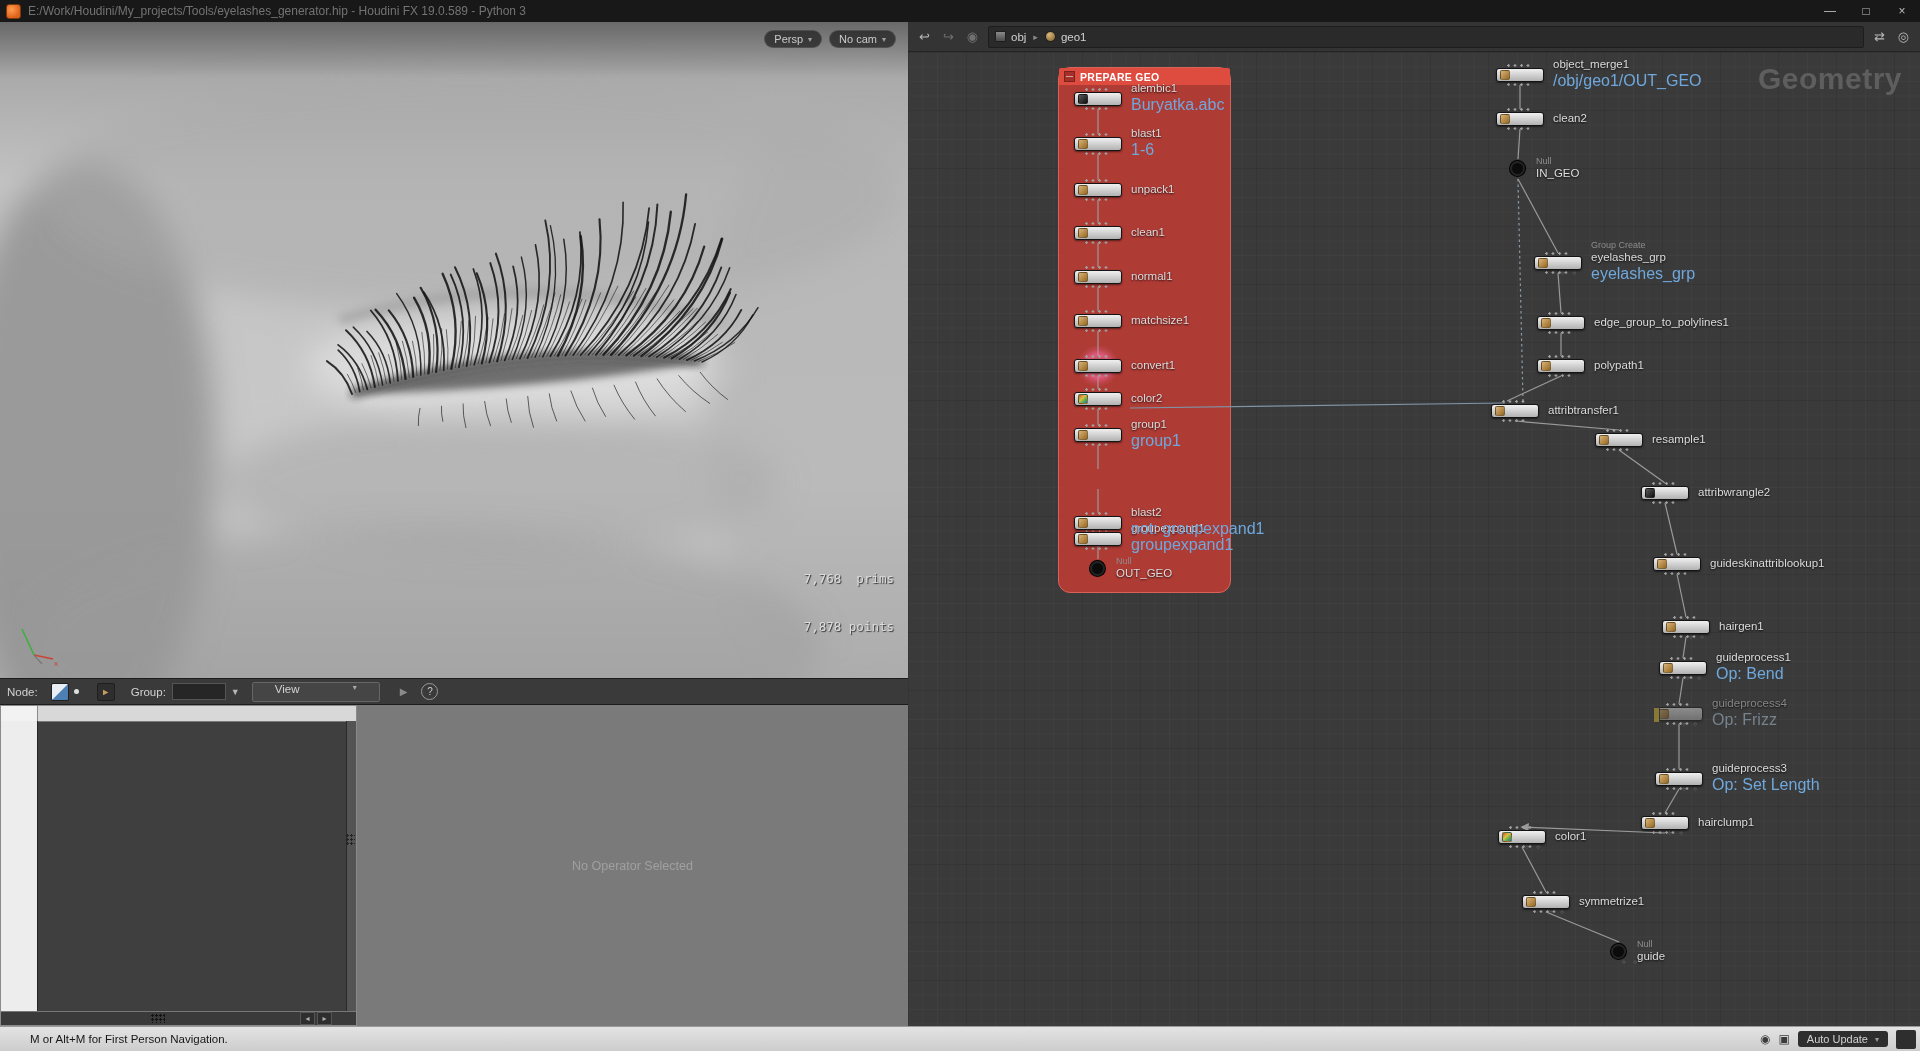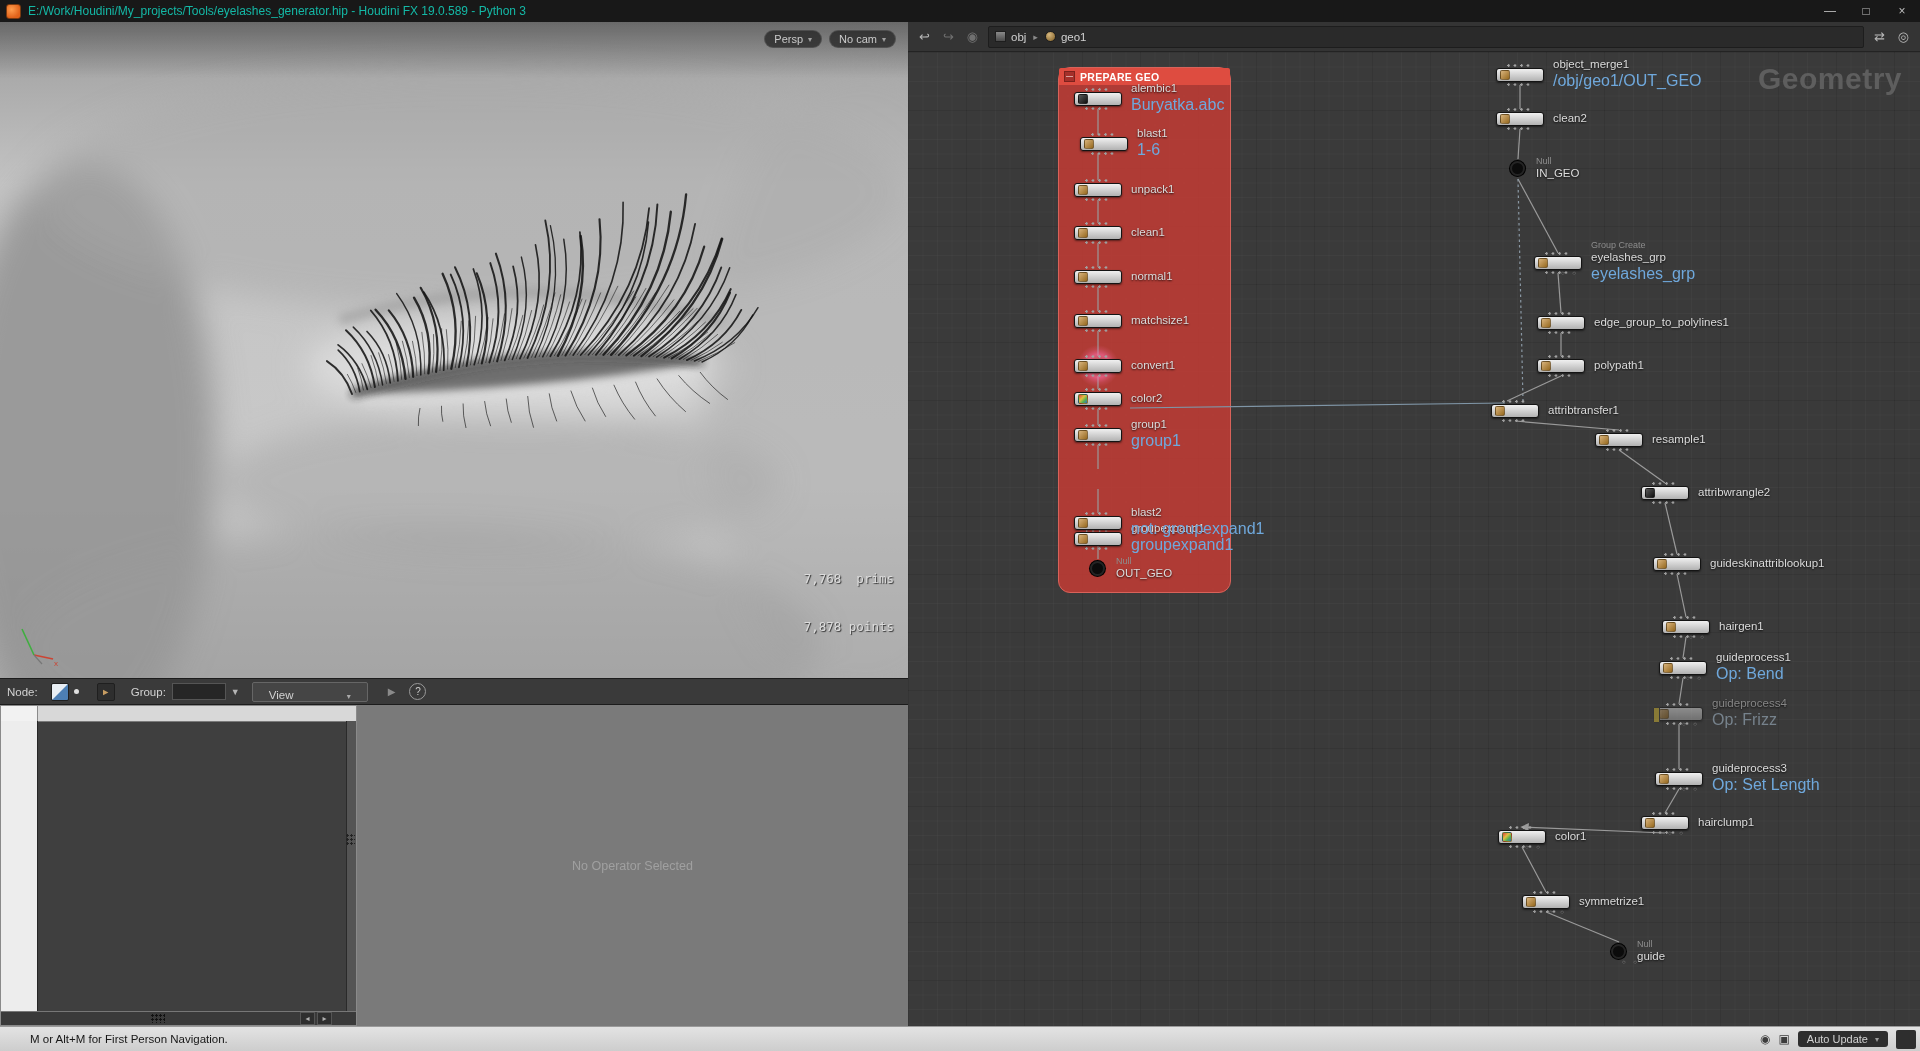--- a/index.html
+++ b/index.html
@@ -4,21 +4,21 @@
 <style>
   html,body{margin:0;padding:0;background:#222;}
   body{width:1920px;height:1051px;position:relative;overflow:hidden;
        font-family:"Liberation Sans",sans-serif;-webkit-font-smoothing:antialiased;}
   .abs{position:absolute;}
 
   
   #titlebar{top:0;left:0;width:1920px;height:22px;background:#181818;display:flex;align-items:center;z-index:50;}
   .app-icon{width:13px;height:13px;margin:0 7px 0 6px;border-radius:3px;
             background:radial-gradient(circle at 35% 35%, #ff9d4d, #e0621a 70%);border:1px solid #7a3a10;}
-  .tb-title{color:#14b8a6;font-size:12px;flex:1;white-space:nowrap;overflow:hidden;}
+  .tb-title{color:#737373;font-size:12px;flex:1;white-space:nowrap;overflow:hidden;}
   .tb-btn{width:36px;height:22px;color:#bdbdbd;font-size:12px;display:flex;align-items:center;justify-content:center;}
 
   
   #viewport{top:22px;left:0;width:908px;height:656px;background:#9a9a9a;overflow:hidden;border-right:1px solid #161616;}
   #viewport svg.render{position:absolute;left:0;top:0;width:100%;height:100%;}
   .vp-pills{position:absolute;top:8px;right:12px;display:flex;gap:7px;z-index:3;}
   .vp-pill{display:flex;align-items:center;gap:5px;background:rgba(30,30,30,.72);border:1px solid rgba(100,100,100,.55);
            color:#cacaca;font-size:11px;padding:2px 9px;border-radius:10px;}
   .vp-pill .arr{font-size:8px;color:#9f9f9f;}
   .vp-stats{position:absolute;right:14px;bottom:10px;text-align:right;z-index:3;
@@ -32,21 +32,21 @@
   .ph-label{margin-left:7px;}
   .ph-ico1{width:16px;height:16px;margin-left:13px;border:1px solid #1f1f1f;border-radius:2px;
            background:linear-gradient(135deg,#e8eef4 48%,#4d7fb4 52%);}
   .ph-dot{width:5px;height:5px;border-radius:50%;background:#e0e0e0;margin-left:5px;}
   .ph-ico2{width:16px;height:16px;margin-left:18px;border-radius:2px;background:#2e2e2e;border:1px solid #1f1f1f;
            color:#c79d62;font-size:9px;display:flex;align-items:center;justify-content:center;}
   .ph-group{margin-left:16px;}
   .ph-input{margin-left:6px;width:46px;height:15px;background:#262626;border:1px solid #555;color:#ddd;font-size:11px;padding:0 3px;}
   .ph-funnel{margin-left:5px;color:#b5b5b5;font-size:9px;}
   .ph-view{margin-left:12px;width:82px;height:18px;background:#454545;border:1px solid #666;border-radius:2px;
-           display:flex;align-items:flex-end;justify-content:space-between;padding:0 16px;}
+           display:flex;align-items:flex-start;justify-content:space-between;padding:0 22px;}
   .ph-view .arr{font-size:8px;color:#aaa;}
   .ph-play{margin-left:20px;color:#8a8a8a;font-size:10px;}
   .ph-help{margin-left:14px;width:15px;height:15px;border:1px solid #999;border-radius:50%;color:#ccc;font-size:10px;
            display:flex;align-items:center;justify-content:center;}
 
   
   #param-left{top:705px;left:0;width:357px;height:321px;background:#3f3f3f;box-sizing:border-box;border:1px solid #8a8a8a;}
   .pl-header{position:absolute;top:0;left:0;right:0;height:15px;background:#d8d8d8;border-bottom:1px solid #7a7a7a;}
   .pl-header-cell{position:absolute;left:0;top:0;bottom:0;width:36px;background:#f2f2f2;border-right:1px solid #8a8a8a;}
   .pl-gutter{position:absolute;top:15px;left:0;bottom:14px;width:36px;background:#ededed;border-right:1px solid #262626;}
@@ -435,21 +435,21 @@
         <div class="dots dots-top"></div>
         <div class="n-body">
           <div class="n-icon icon-dark"></div>
         </div>
         <div class="dots dots-bot"></div>
         <div class="n-labels">
           <div class="n-name">alembic1</div>
           <div class="n-sub">Buryatka.abc</div>
         </div>
       </div>
-      <div class="hnode" style="left: 172px; top: 114px;">
+      <div class="hnode" style="left: 166px; top: 114px;">
         <div class="dots dots-top"></div>
         <div class="n-body">
           <div class="n-icon"></div>
         </div>
         <div class="dots dots-bot"></div>
         <div class="n-labels">
           <div class="n-name">blast1</div>
           <div class="n-sub">1-6</div>
         </div>
       </div>

